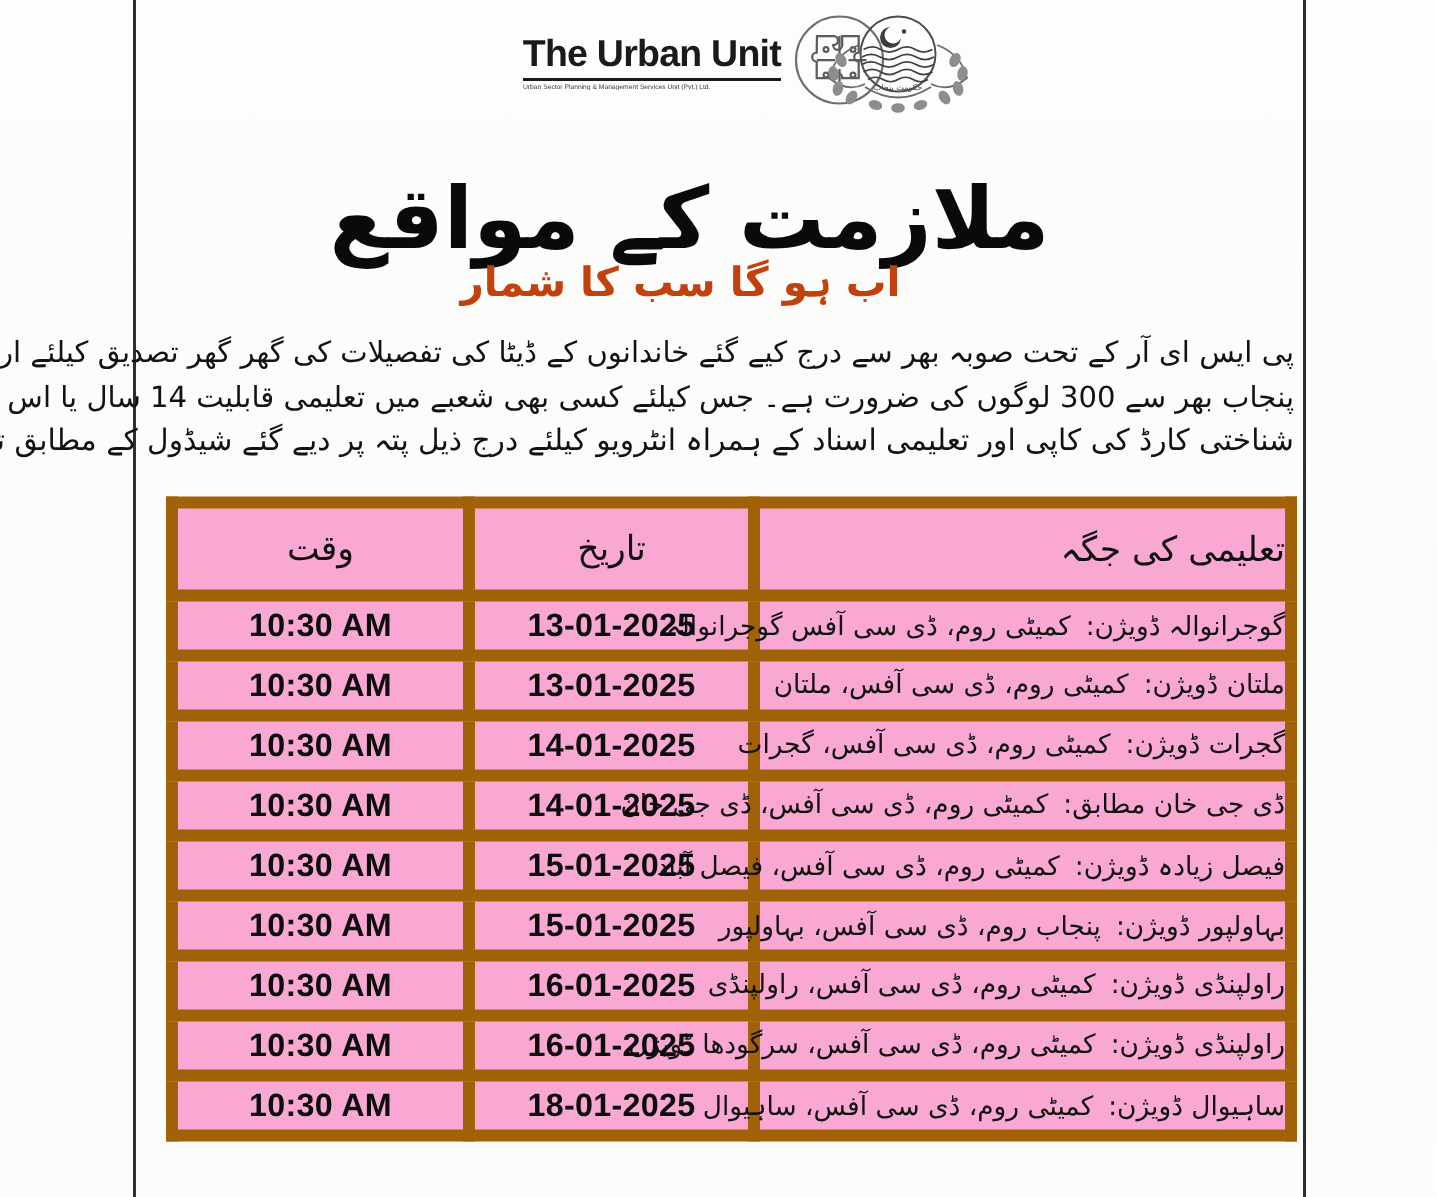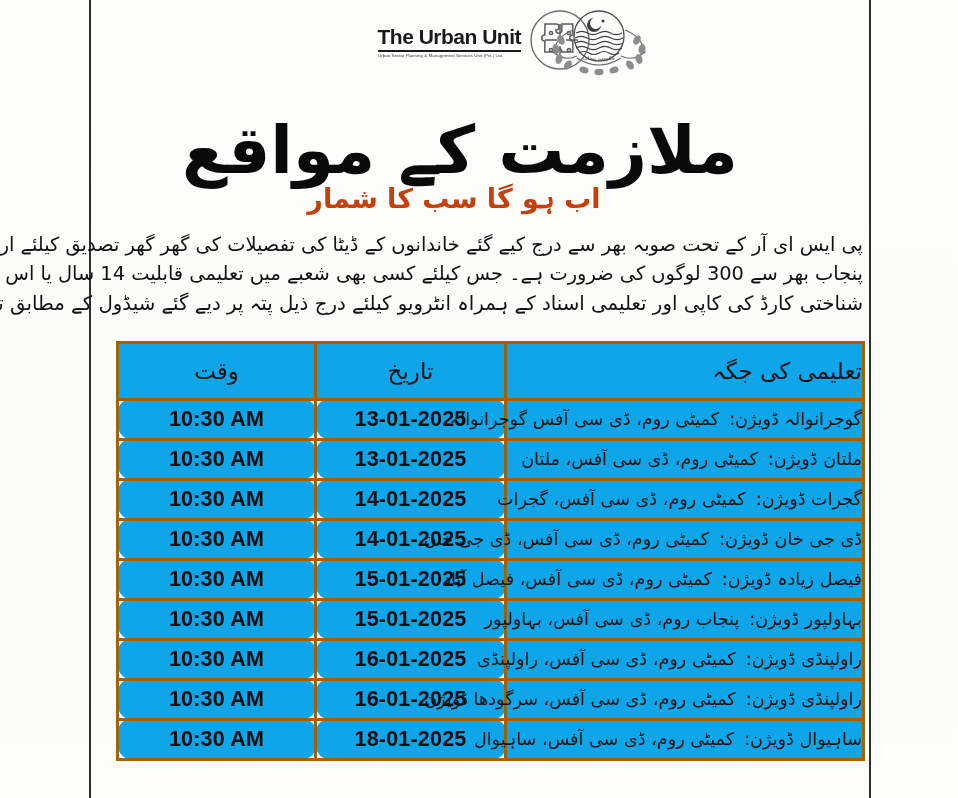--- a/index.html
+++ b/index.html
@@ -88,21 +88,21 @@
   .uu-text {
     display: flex;
     flex-direction: column;
     justify-content: center;
     direction: ltr;
     padding-top: 4px;
   }
   .uu-name {
     font-family: "Liberation Sans", sans-serif;
     font-weight: bold;
-    font-size: 21px;
+    font-size: 25px;
     line-height: 1;
     letter-spacing: -0.5px;
     color: #1a1a1a;
     white-space: nowrap;
   }
   .uu-underline {
     height: 2px;
     background: #1a1a1a;
     margin: 3px 0 2px 0;
   }
@@ -125,21 +125,21 @@
   }
 
   
   .headline-block {
     text-align: center;
     margin-top: 2px;
   }
   .headline {
     font-family: "DejaVu Sans", sans-serif;
     font-weight: bold;
-    font-size: 66px;
+    font-size: 57px;
     line-height: 1.06;
     color: #0a0a0a;
     letter-spacing: 1px;
     direction: rtl;
     margin-right: 40px;
     margin-top: 28px;
   }
   .subheadline {
     font-family: "DejaVu Sans", sans-serif;
     font-weight: bold;
@@ -181,23 +181,23 @@
   }
   table.schedule {
     width: 746px;
     border-collapse: collapse;
     direction: rtl;
     table-layout: fixed;
     background: #ffffff;
   }
   table.schedule th,
   table.schedule td {
-    border: 3px solid #a16207;
+    border: 8px solid #a16207;
     padding: 0;
-    background: #0ea5e9;
+    background: #f9a8d4;
   }
   .col-venue { width: 358px; }
   .col-date  { width: 190px; }
   .col-time  { width: 198px; }
 
   thead th {
     height: 54px;
     vertical-align: middle;
   }
   .th-venue {
@@ -359,21 +359,21 @@
           <tr>
             <td class="venue">
               <span class="div-name">گجرات ڈویژن:</span><span class="venue-detail">کمیٹی روم، ڈی سی آفس، گجرات</span>
             </td>
             <td class="date">14-01-2025</td>
             <td class="time">10:30 AM</td>
           </tr>
 
           <tr>
             <td class="venue">
-              <span class="div-name">ڈی جی خان ڈویژن:</span><span class="venue-detail">کمیٹی روم، ڈی سی آفس، ڈی جی خان</span>
+              <span class="div-name">ڈی جی خان مطابق:</span><span class="venue-detail">کمیٹی روم، ڈی سی آفس، ڈی جی خان</span>
             </td>
             <td class="date">14-01-2025</td>
             <td class="time">10:30 AM</td>
           </tr>
 
           <tr>
             <td class="venue">
               <span class="div-name">فیصل زیادہ ڈویژن:</span><span class="venue-detail">کمیٹی روم، ڈی سی آفس، فیصل آباد</span>
             </td>
             <td class="date">15-01-2025</td>

